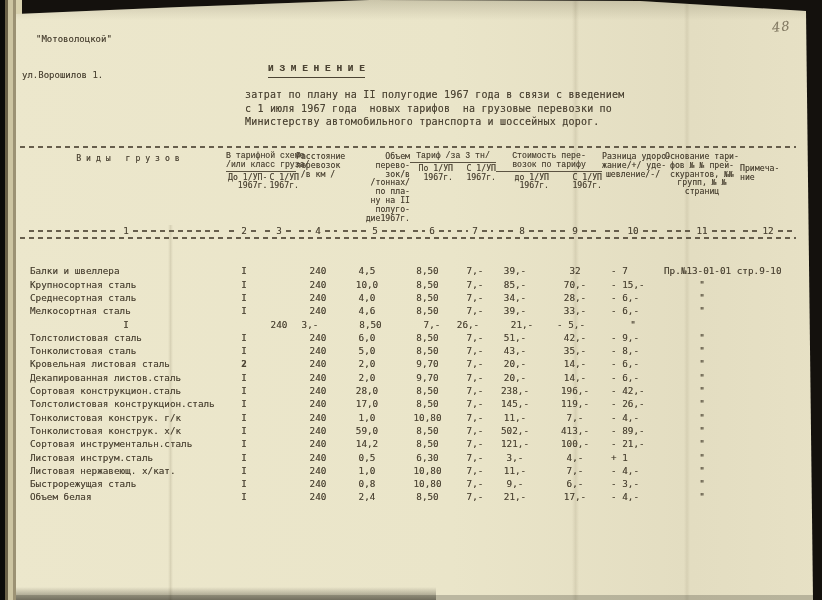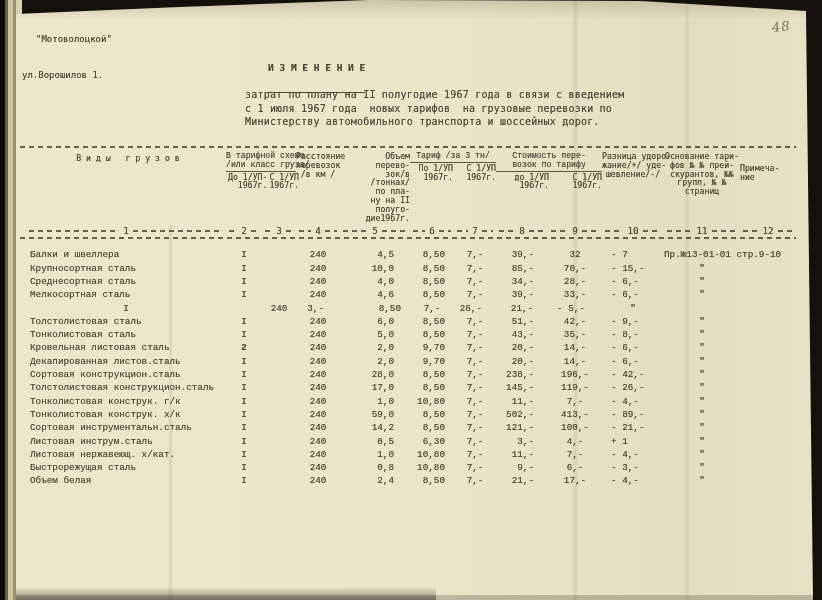--- a/index.html
+++ b/index.html
@@ -23,21 +23,21 @@
   .crease.v3{left:684px;width:6px;background:linear-gradient(90deg,rgba(90,78,48,0),rgba(90,78,48,.09),rgba(90,78,48,0));}
   .clipped-type{position:absolute;left:24px;top:1px;width:148px;height:3px;
     background:repeating-linear-gradient(90deg,rgba(70,60,42,.5) 0 4px,rgba(70,60,42,0) 4px 8px);}
 
   .ink{color:#4c4434;text-shadow:0 0 .6px rgba(76,68,52,.55);}
   .letterhead{position:absolute;left:22px;top:9px;font-size:9px;line-height:12px;white-space:pre;}
   .letterhead .l1{padding-left:14px;}
   .pagenum{position:absolute;left:772px;top:19px;font-family:"DejaVu Serif",serif;font-style:italic;
     font-size:13px;color:rgba(122,112,86,.5);transform:rotate(-6deg);letter-spacing:1px;}
   .doc-title{position:absolute;left:268px;top:62px;font-size:9.5px;font-weight:bold;white-space:pre;}
-  .doc-title span{display:inline-block;border-bottom:1px solid #4c4434;padding-bottom:19px;}
+  .doc-title span{display:inline-block;border-bottom:1px solid #4c4434;padding-bottom:3px;font-family:Liberation Mono, monospace;}
   .intro{position:absolute;left:245px;top:88px;font-size:10px;line-height:13.5px;white-space:pre;letter-spacing:.2px;}
 
   
   .tarea{position:absolute;left:0;top:146px;width:800px;}
   .dash{height:2px;margin-left:20px;margin-right:4px;
     background:repeating-linear-gradient(90deg,rgba(79,70,54,.85) 0 5px,rgba(79,70,54,0) 5px 9px);}
   .grid{display:grid;grid-template-columns:200px 36px 34px 44px 70px 44px 42px 52px 54px 62px 76px 56px;
     padding-left:26px;}
   
   .hdr{font-size:8.2px;line-height:8.8px;min-height:70px;padding-top:4px;}
@@ -51,27 +51,27 @@
   .h5{text-align:right;padding-left:6px;}
   .h10,.h11{text-align:center;}
   .h12{text-align:left;padding-top:12px;}
   
   .numrow{height:13px;margin-top:2px;}
   .ncell{display:flex;align-items:center;font-size:9.3px;}
   .ncell::before,.ncell::after{content:"";flex:1;height:2px;margin:0 3px;
     background:repeating-linear-gradient(90deg,rgba(79,70,54,.85) 0 5px,rgba(79,70,54,0) 5px 9px);}
   .ncell span{padding:0 1px;}
   
-  .tbody{margin-top:9px;font-family:Liberation Mono, monospace;}
+  .tbody{margin-top:25px;}
   .trow{font-size:9.3px;line-height:13.3px;}
   .tcell{white-space:pre;}
   .tcell.bold{font-weight:bold;}
   .c1{padding-left:4px;overflow:visible;}
   .c2,.c3,.c4,.c7,.c9,.c12{text-align:center;}
-  .c5,.c6,.c8{text-align:right;}
+  .c5,.c6,.c8{text-align:center;}
   .c5{padding-right:16px;}
   .c6{padding-right:9px;}
   .c8{padding-right:14px;}
   .c10{text-align:left;padding-left:9px;}
   .c11{text-align:center;}
 </style>
 </head>
 <body>
 
 <div class="stage">

